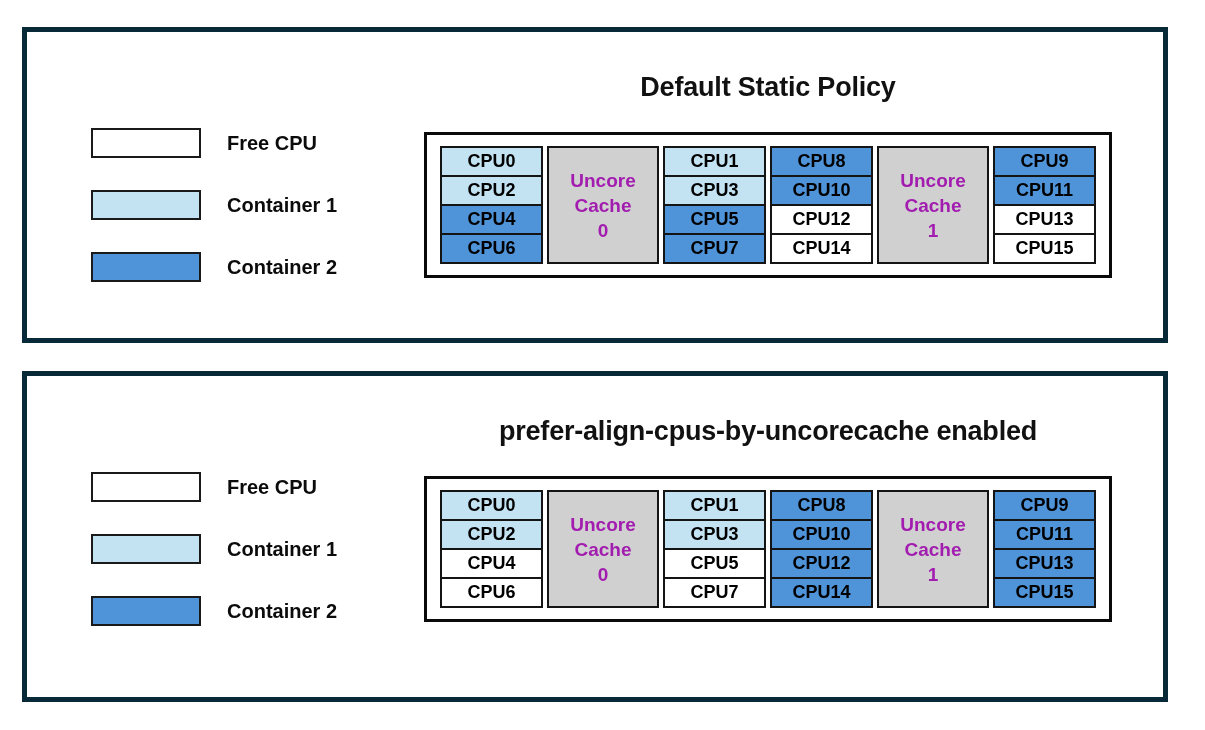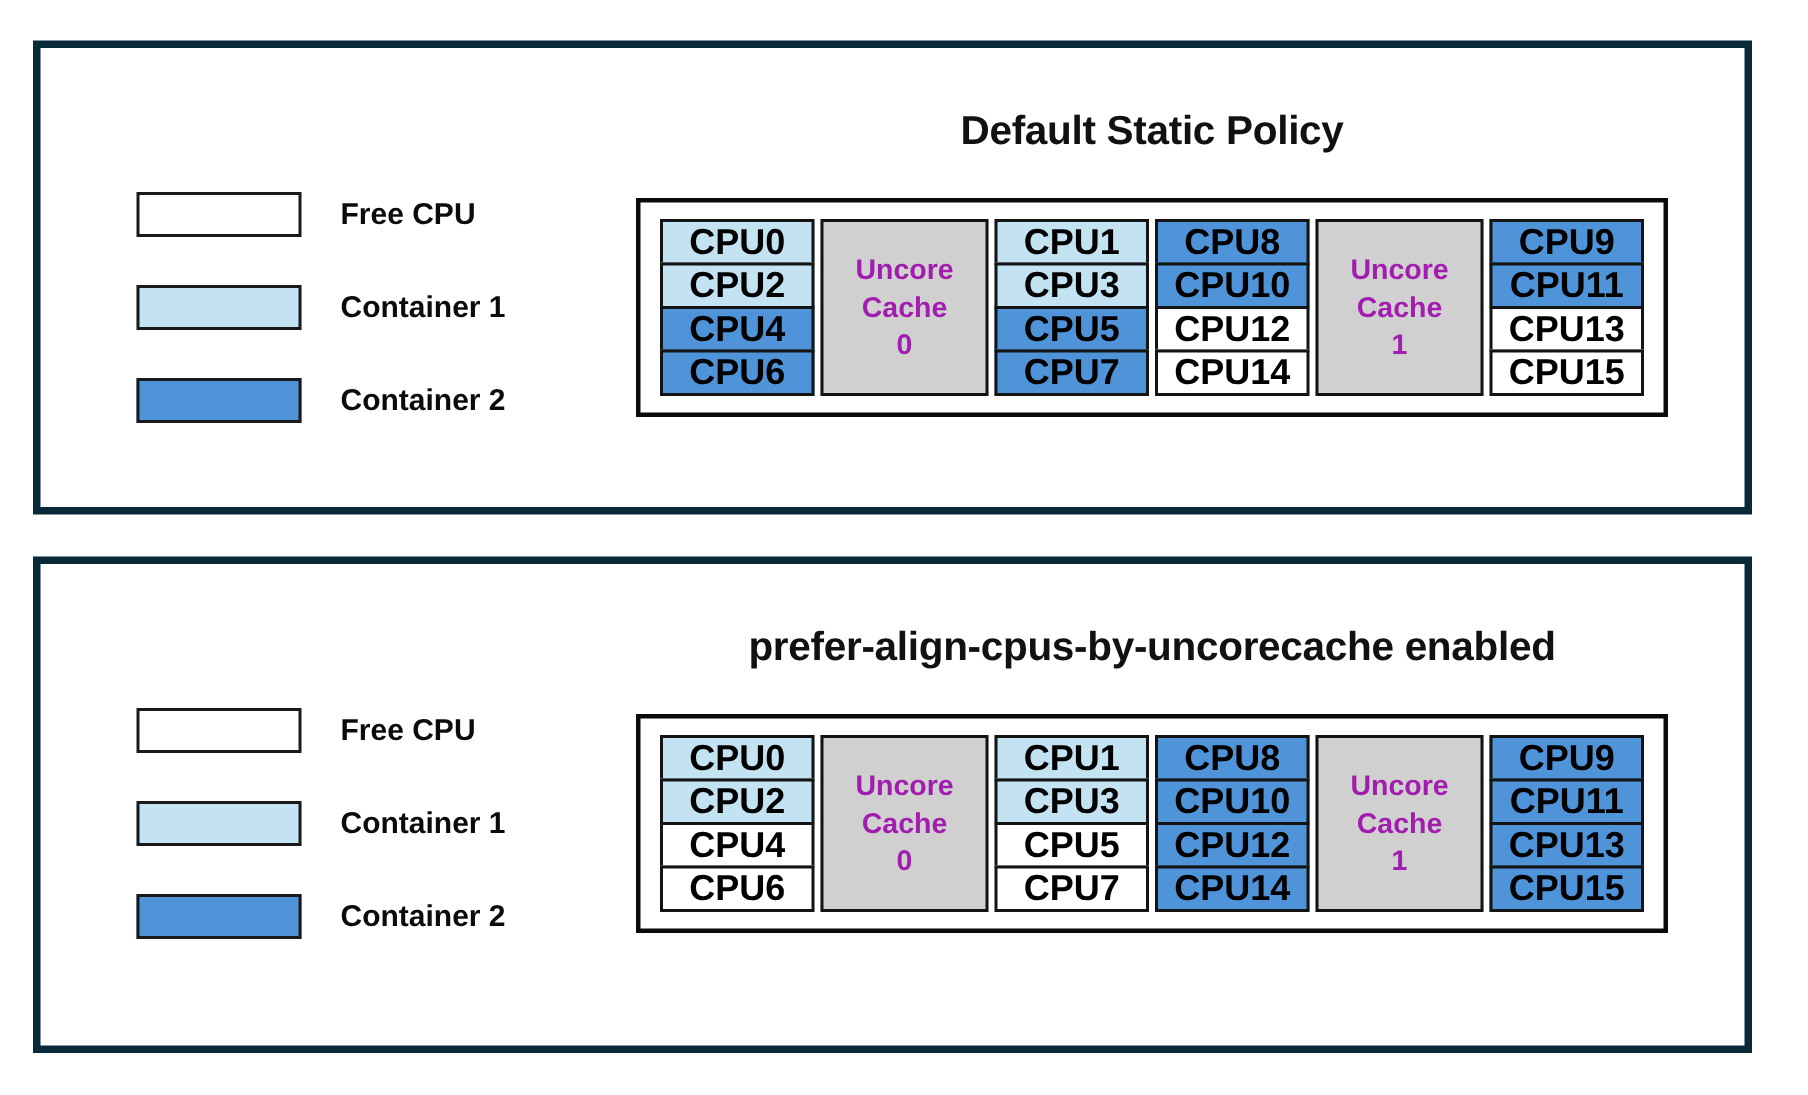--- a/index.html
+++ b/index.html
@@ -92,21 +92,21 @@
   }
   .cell {
     box-sizing: border-box;
     width: 103px;
     height: 31px;
     margin-top: -2px;
     border: 2px solid #141414;
     display: flex;
     align-items: center;
     justify-content: center;
-    font-size: 24px;
+    font-size: 18px;
     font-weight: bold;
     color: #000000;
     background: #ffffff;
   }
   .cpu-col .cell:first-child { margin-top: 0; }
   .uncore {
     box-sizing: border-box;
     width: 112px;
     border: 2px solid #141414;
     background: var(--c-uncore, #d0d0d0);

